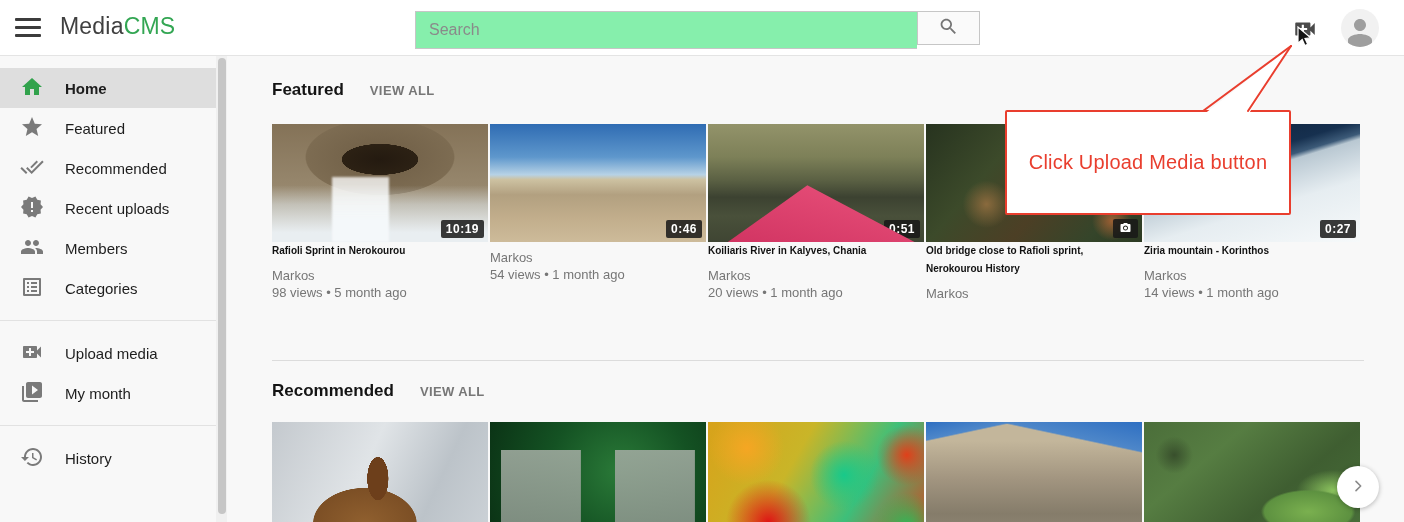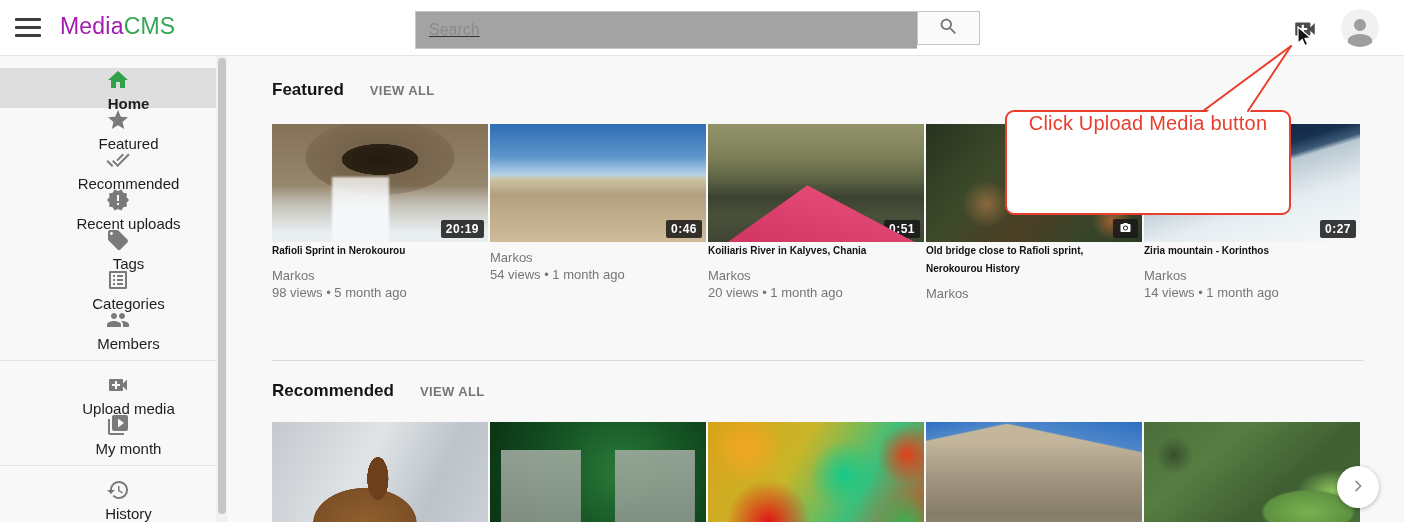--- a/index.html
+++ b/index.html
@@ -9,46 +9,45 @@
     background:#f8f8f8; color:#161616; position:relative;
   }
   
   .header {
     position:absolute; left:0; top:0; width:1404px; height:56px;
     background:#ffffff; border-bottom:1px solid #e4e4e4; z-index:10;
   }
   .hamburger { position:absolute; left:15px; top:18px; width:26px; height:20px; cursor:pointer; }
   .hamburger span { display:block; width:26px; height:2.5px; background:#3c3c3c; margin-bottom:5.5px; border-radius:1px; }
   .logo { position:absolute; left:60px; top:13px; font-size:23px; letter-spacing:0.2px; cursor:pointer; }
-  .logo .p1 { color:#a21caf; }
+  .logo .p1 { color:#404040; }
   .logo .p2 { color:#33a653; }
   .searchwrap { position:absolute; left:415px; top:11px; height:34px; display:flex; }
   .searchwrap input {
-    width:502px; height:34px; border:1px solid #c6c6c6; border-right:none; background:#a3a3a3;
+    width:502px; height:34px; border:1px solid #c6c6c6; border-right:none; background:#86efac;
     font-size:16px; padding:18px 13px; color:#333; outline:none;
     font-family:"Liberation Sans", sans-serif;
-    text-decoration:underline;
   }
   .searchwrap input::placeholder { color:#8a8a8a; }
   .searchbtn {
     width:63px; height:34px; border:1px solid #c6c6c6; background:#fafafa;
     display:flex; align-items:center; justify-content:center; cursor:pointer;
   }
   .hdr-upload { position:absolute; left:1292px; top:16px; width:26px; height:26px; cursor:pointer; }
   .avatar {
     position:absolute; left:1341px; top:9px; width:38px; height:38px; border-radius:50%;
     background:#f1f1f1; overflow:hidden; cursor:pointer;
   }
   .avatar svg { position:absolute; left:1px; top:4px; }
   .cursor { position:absolute; left:1297px; top:26px; z-index:40; }
   
   .sidebar { position:absolute; left:0; top:56px; width:216px; height:466px; padding-top:12px; z-index:5; }
   .side-item {
     height:40px; display:flex; align-items:center; padding-left:20px; cursor:pointer;
-    font-size:15px; color:#1d1d1d;flex-direction:column;
+    font-size:15px; color:#1d1d1d;
   }
   .side-item .lbl { margin-left:21px; }
   .side-item.active { background:#dedede; }
   .side-item.active .lbl { font-weight:bold; }
   .side-divider { height:1px; background:#e2e2e2; margin:12px 0; }
   .scrolltrack { position:absolute; left:216px; top:56px; width:11px; height:466px; background:#f0f0f0; }
   .scrollthumb { position:absolute; left:1.5px; top:2px; width:8px; height:456px; background:#c6c6c6; border-radius:4px; }
   
   .sec-head { position:absolute; display:flex; align-items:baseline; gap:26px; }
   .sec-title { font-size:17px; font-weight:bold; color:#141414; }
@@ -117,22 +116,22 @@
     linear-gradient(192deg, #2e6fc2 0%, #4e87c9 18%, rgba(0,0,0,0) 19%),
     linear-gradient(180deg, #c3b69b 16%, #a29580 48%, #857c6a 78%, #938a79 100%); }
   .t-leaves { background-image:
     radial-gradient(ellipse 42% 36% at 76% 76%, #7ab04f 0%, #5d9140 48%, rgba(0,0,0,0) 52%),
     radial-gradient(ellipse 28% 28% at 88% 58%, #8cc45e 0%, rgba(0,0,0,0) 62%),
     radial-gradient(circle 26px at 14% 28%, #384f2c 0%, rgba(0,0,0,0) 72%),
     linear-gradient(140deg, #4b6e3a 0%, #567d42 30%, #3f5e31 62%, #49703a 100%); }
   
   .callout {
     position:absolute; left:1005px; top:110px; width:286px; height:105px;
-    background:#fff; border:2px solid #e93e2e; border-radius:9px; z-index:30;
-    display:flex; justify-content:center;
+    background:#fff; border:2px solid #e93e2e; border-radius:2px; z-index:30;
+    display:flex; align-items:center; justify-content:center;
   }
   .callout .ctext { color:#e93e2e; font-size:20px; letter-spacing:0.2px; }
   .callout-tail { position:absolute; left:1190px; top:40px; z-index:31; }
 </style>
 </head>
 <body>
 
 <div class="header">
   <div class="hamburger">
       <span></span>
@@ -190,35 +189,29 @@
     <span class="lbl">Recommended</span>
   </div>
   <div class="side-item">
     <span><svg width="24" height="24" viewBox="0 0 24 24" fill="#7a7a7a">
           <path d="M23 12l-2.44-2.79.34-3.69-3.61-.82-1.89-3.2L12 2.96 8.6 1.5 6.71 4.69 3.1 5.5l.34 3.7L1 12l2.44 2.79-.34 3.7 3.61.82L8.6 22.5l3.4-1.47 3.4 1.46 1.89-3.19 3.61-.82-.34-3.69L23 12zm-10 5h-2v-2h2v2zm0-4h-2V7h2v6z"></path>
         </svg></span>
     <span class="lbl">Recent uploads</span>
   </div>
   <div class="side-item">
     <span><svg width="24" height="24" viewBox="0 0 24 24" fill="#7a7a7a">
-          <path d="M21.41 11.58l-9-9C12.05 2.22 11.55 2 11 2H4c-1.1 0-2 .9-2 2v7c0 .55.22 1.05.59 1.42l9 9c.36.36.86.58 1.41.58.55 0 1.05-.22 1.41-.59l7-7c.37-.36.59-.86.59-1.41 0-.55-.23-1.06-.59-1.42zM5.5 7C4.67 7 4 6.33 4 5.5S4.67 4 5.5 4 7 4.67 7 5.5 6.33 7 5.5 7z"></path>
-        </svg></span>
-    <span class="lbl">Tags</span>
+          <path d="M16 11c1.66 0 2.99-1.34 2.99-3S17.66 5 16 5c-1.66 0-3 1.34-3 3s1.34 3 3 3zm-8 0c1.66 0 2.99-1.34 2.99-3S9.66 5 8 5C6.34 5 5 6.34 5 8s1.34 3 3 3zm0 2c-2.33 0-7 1.17-7 3.5V19h14v-2.5c0-2.33-4.67-3.5-7-3.5zm8 0c-.29 0-.62.02-.97.05 1.16.84 1.97 1.97 1.97 3.45V19h6v-2.5c0-2.33-4.67-3.5-7-3.5z"></path>
+        </svg></span>
+    <span class="lbl">Members</span>
   </div>
   <div class="side-item">
     <span><svg width="24" height="24" viewBox="0 0 24 24" fill="#7a7a7a">
           <path d="M19 5v14H5V5h14m1.1-2H3.9c-.5 0-.9.4-.9.9v16.2c0 .4.4.9.9.9h16.2c.4 0 .9-.5.9-.9V3.9c0-.5-.5-.9-.9-.9zM11 7h6v2h-6V7zm0 4h6v2h-6v-2zm0 4h6v2h-6zM7 7h2v2H7zm0 4h2v2H7zm0 4h2v2H7z"></path>
         </svg></span>
     <span class="lbl">Categories</span>
-  </div>
-  <div class="side-item">
-    <span><svg width="24" height="24" viewBox="0 0 24 24" fill="#7a7a7a">
-          <path d="M16 11c1.66 0 2.99-1.34 2.99-3S17.66 5 16 5c-1.66 0-3 1.34-3 3s1.34 3 3 3zm-8 0c1.66 0 2.99-1.34 2.99-3S9.66 5 8 5C6.34 5 5 6.34 5 8s1.34 3 3 3zm0 2c-2.33 0-7 1.17-7 3.5V19h14v-2.5c0-2.33-4.67-3.5-7-3.5zm8 0c-.29 0-.62.02-.97.05 1.16.84 1.97 1.97 1.97 3.45V19h6v-2.5c0-2.33-4.67-3.5-7-3.5z"></path>
-        </svg></span>
-    <span class="lbl">Members</span>
   </div>
   <div class="side-divider"></div>
   <div class="side-item">
     <span><svg width="24" height="24" viewBox="0 0 24 24" fill="#7a7a7a">
           <path d="M17 10.5V7c0-.55-.45-1-1-1H4c-.55 0-1 .45-1 1v10c0 .55.45 1 1 1h12c.55 0 1-.45 1-1v-3.5l4 4v-11l-4 4zM14 13h-3v3H9v-3H6v-2h3V8h2v3h3v2z"></path>
         </svg></span>
     <span class="lbl">Upload media</span>
   </div>
   <div class="side-item">
     <span><svg width="24" height="24" viewBox="0 0 24 24" fill="#7a7a7a">
@@ -239,21 +232,21 @@
   </div>
 
 <div class="sec-head" style="left:272px; top:80px;">
   <span class="sec-title">Featured</span>
   <span class="viewall">VIEW ALL</span>
 </div>
 
 <div class="row" style="top:124px;">
   <div class="card">
     <div class="thumb t-rafioli">
-      <span class="dur">20:19</span>
+      <span class="dur">10:19</span>
     </div>
     <div class="vtitle">Rafioli Sprint in Nerokourou</div>
     <div class="vauthor">Markos</div>
     <div class="vmeta">98 views • 5 month ago</div>
   </div>
   <div class="card">
     <div class="thumb t-leuka">
       <span class="dur">0:46</span>
     </div>
     <div class="vauthor">Markos</div>

